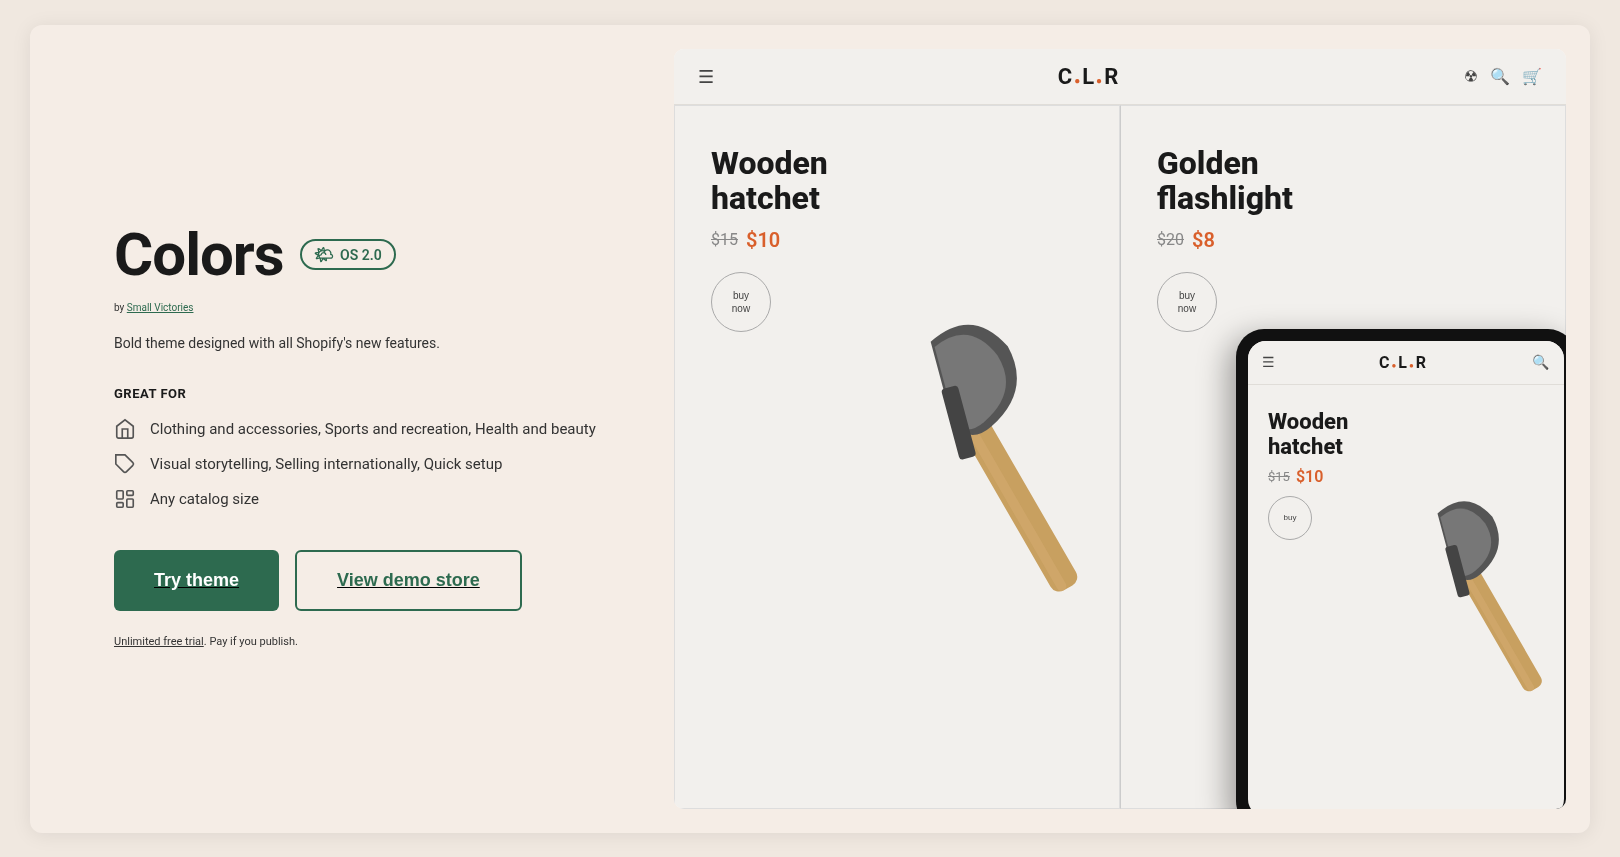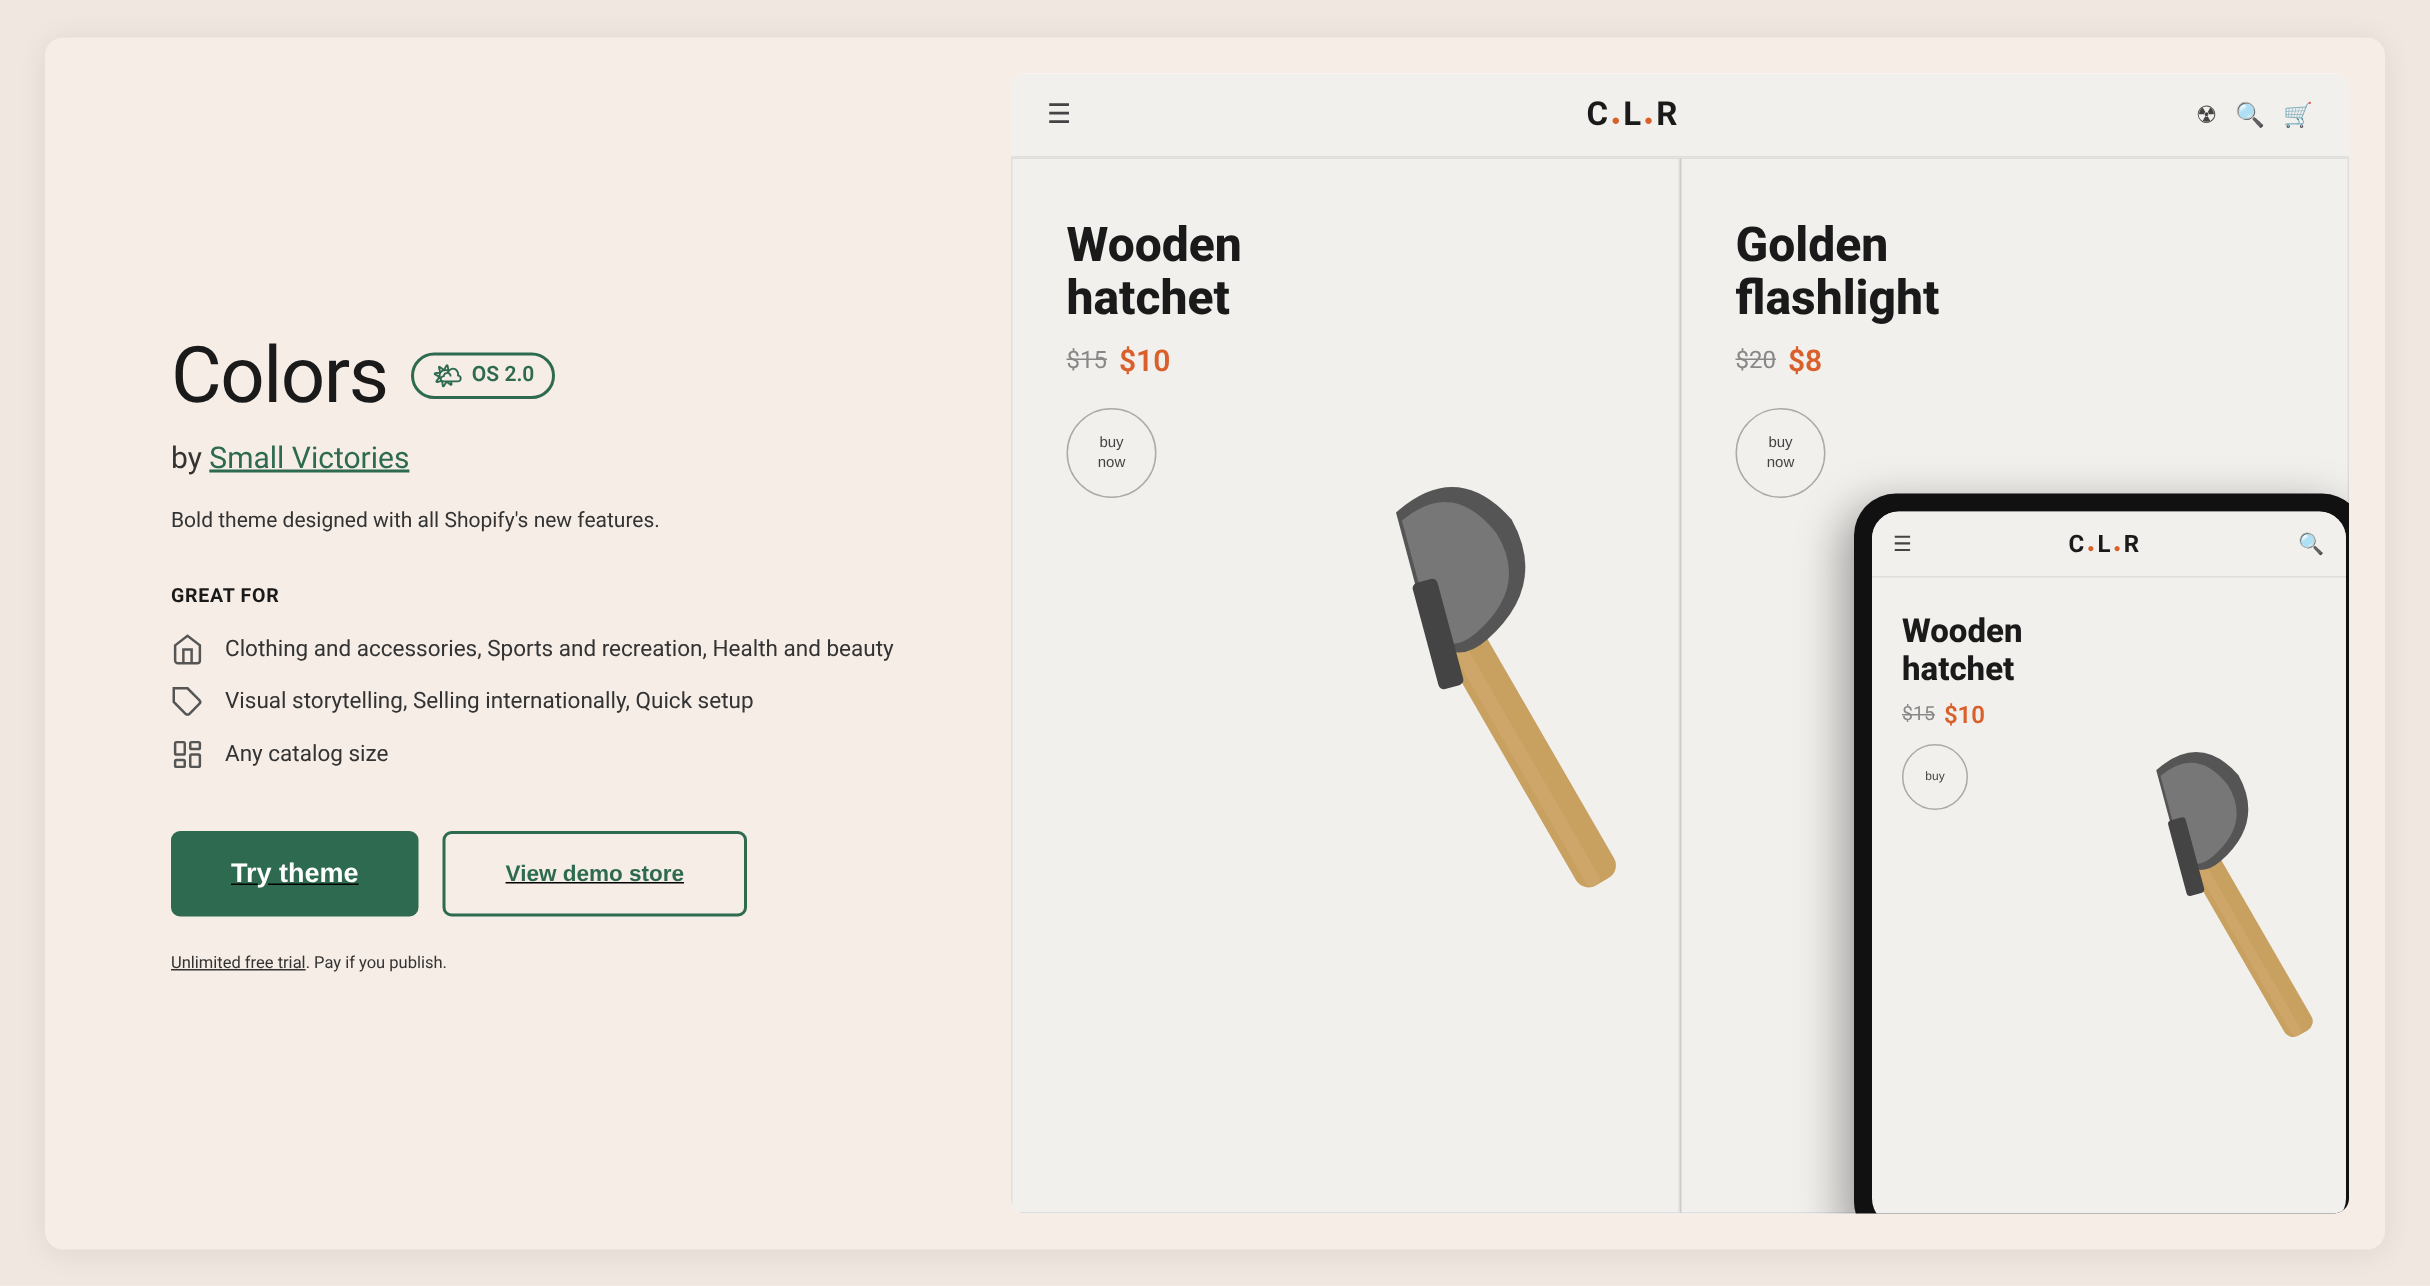--- a/index.html
+++ b/index.html
@@ -33,42 +33,42 @@
       flex-direction: column;
       justify-content: center;
     }
     .theme-title-row {
       display: flex;
       align-items: center;
       gap: 16px;
       margin-bottom: 12px;
     }
     .theme-title {
-      font-size: 52px;
-      font-weight: 400;
+      font-size: 60px;
+      font-weight: 700;
       color: #1a1a1a;
       letter-spacing: -1px;
     }
     .os-badge {
       display: flex;
       align-items: center;
       gap: 6px;
       border: 2px solid #2d6a4f;
       border-radius: 20px;
       padding: 4px 12px;
       color: #2d6a4f;
       font-size: 14px;
       font-weight: 600;
       white-space: nowrap;
     }
     .os-badge-icon {
       font-size: 16px;
     }
     .by-author {
-      font-size: 20px;
+      font-size: 10px;
       color: #333;
       margin-bottom: 20px;
     }
     .author-link {
       color: #2d6a4f;
       text-decoration: underline;
       cursor: pointer;
     }
     .description {
       font-size: 14px;
@@ -120,21 +120,21 @@
       font-size: 18px;
       font-weight: 600;
       cursor: pointer;
     }
     .btn-demo {
       background-color: transparent;
       color: #2d6a4f;
       border: 2px solid #2d6a4f;
       border-radius: 6px;
       padding: 18px 40px;
-      font-size: 15px;
+      font-size: 18px;
       font-weight: 600;
       cursor: pointer;
     }
     .trial-text {
       font-size: 11px;
       color: #333;
     }
     .trial-link {
       text-decoration: underline;
       color: #333;

